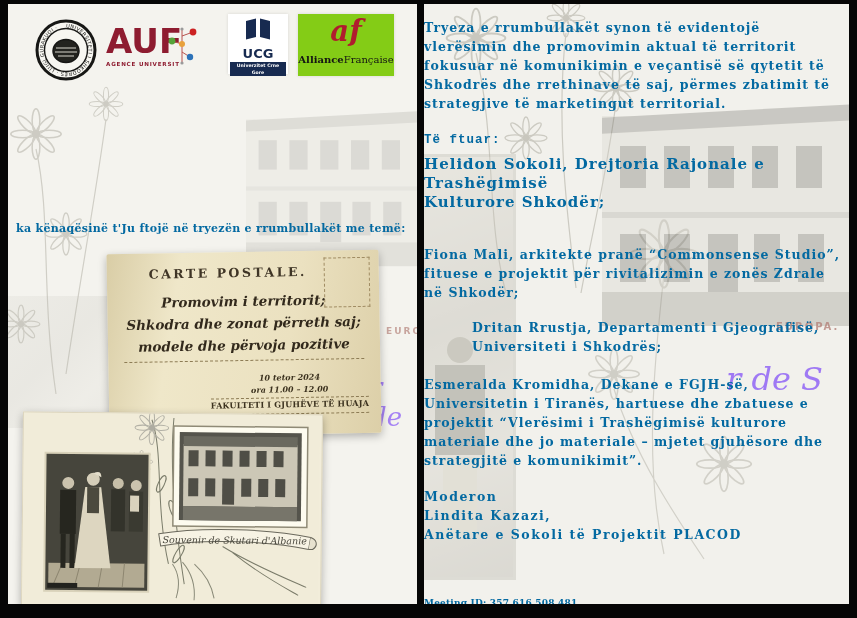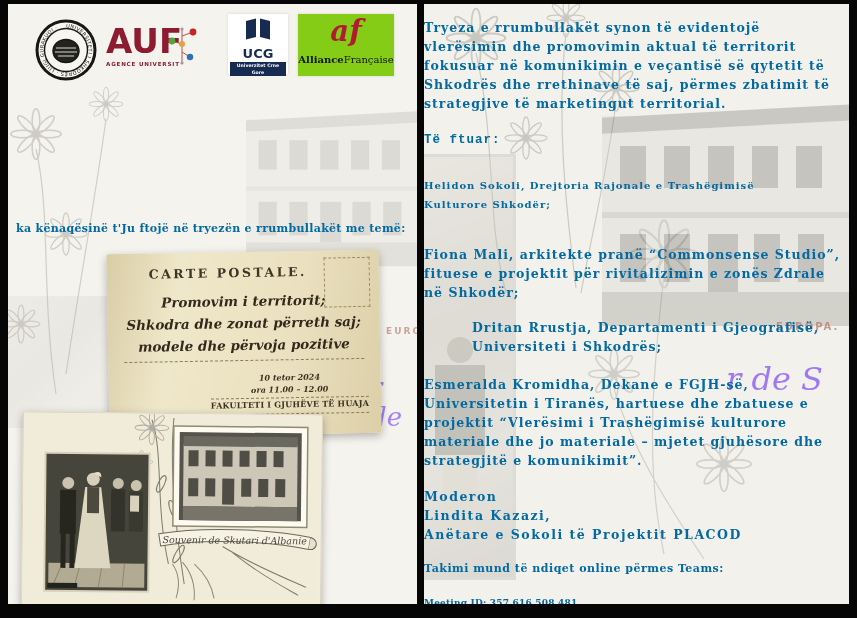--- a/index.html
+++ b/index.html
@@ -48,21 +48,21 @@
   .pc-time{font-size:8px;line-height:12px;border-bottom:1px dashed #8d7c55;padding-bottom:2px;}
   .pc-venue{font-style:normal;font-size:8px;line-height:13px;border-bottom:1px dashed #8d7c55;padding-bottom:2px;letter-spacing:.2px;}
 
   
   .photo-postcard{position:absolute;left:14px;top:409px;width:298px;height:192px;
     background:#f2edda;border:1px solid #ddd6bf;box-shadow:0 3px 8px rgba(0,0,0,.3);transform:rotate(.6deg);}
 
   
   .intro{top:14px;font-size:12.5px;line-height:19px;letter-spacing:1px;}
   .guests-label{top:129px;font-size:12.5px;letter-spacing:1px;font-family:Liberation Mono, monospace;}
-  .g1{top:172px;font-size:10px;line-height:19px;letter-spacing:1px;}
+  .g1{top:151px;font-size:15px;line-height:19px;letter-spacing:1px;}
   .g2{top:241px;font-size:12.5px;line-height:19px;letter-spacing:1px;}
   .g3{top:314px;font-size:12.5px;line-height:19px;letter-spacing:1px;padding-left:48px;}
   .g4{top:371px;font-size:12.5px;line-height:19px;letter-spacing:1px;}
   .moderator{top:483px;font-size:12.5px;line-height:19px;letter-spacing:1.5px;}
   .teams{top:558px;font-size:11px;letter-spacing:.5px;}
   .meeting{top:581px;font-size:9px;line-height:12px;letter-spacing:.2px;}
 </style>
 </head>
 <body>
 
@@ -287,19 +287,18 @@
     <div class="txt g3">Dritan Rrustja, Departamenti i Gjeografisë,
 Universiteti i Shkodrës;</div>
     <div class="txt g4">Esmeralda Kromidha, Dekane e FGJH-së,
 Universitetin i Tiranës, hartuese dhe zbatuese e
 projektit “Vlerësimi i Trashëgimisë kulturore
 materiale dhe jo materiale – mjetet gjuhësore dhe
 strategjitë e komunikimit”.</div>
     <div class="txt moderator">Moderon
 Lindita Kazazi,
 Anëtare e Sokoli të Projektit PLACOD</div>
-    <div class="txt teams">Takimi mund të ndiqet online përmes Teams:</div>
     <div class="txt meeting">
       <div>Meeting ID: 357 616 508 481</div>
       
     </div>
   </section>
 </div>
 
 </body></html>

